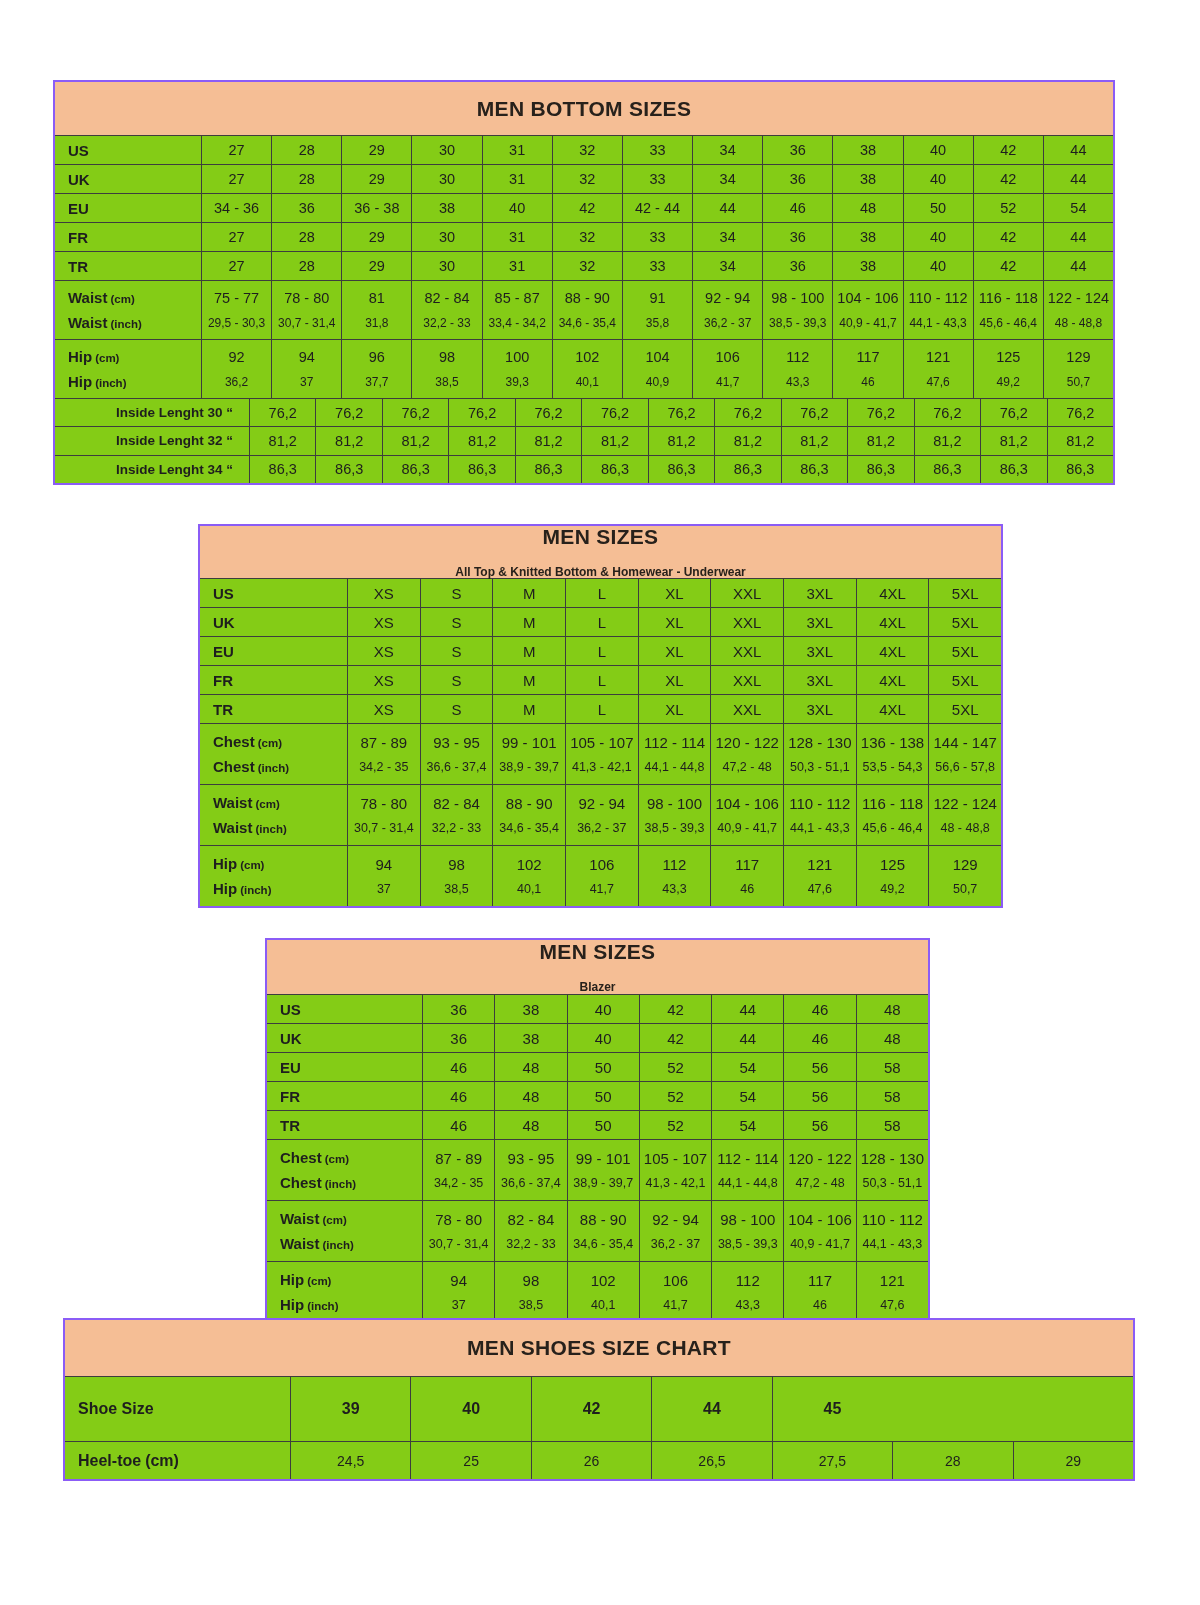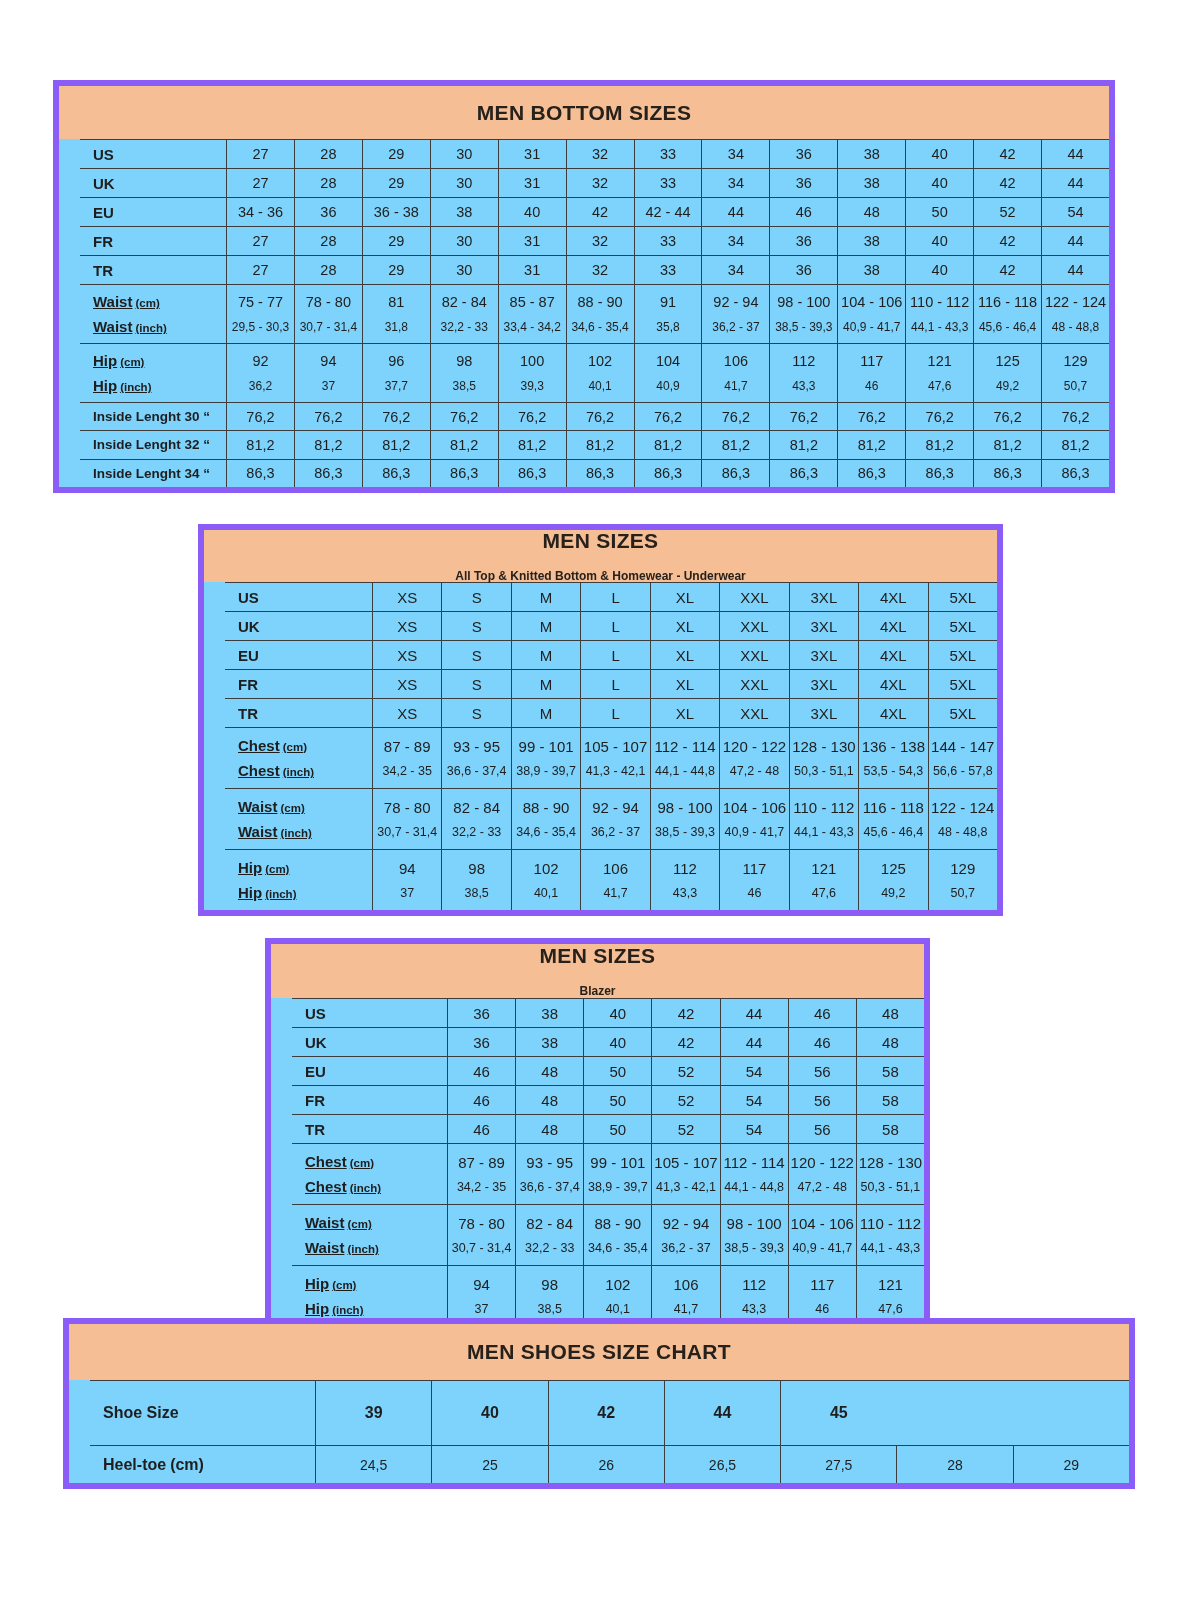--- a/index.html
+++ b/index.html
@@ -1,55 +1,55 @@
 <!DOCTYPE html>
 <html><head>
 <meta charset="utf-8">
 <style>
   html,body{margin:0;padding:0;}
   body{
     width:1200px;height:1605px;position:relative;background:#ffffff;
     font-family:"Liberation Sans",sans-serif;color:#1e1e1e;
   }
   .tbl{
-    position:absolute;border:6px solid #8b5cf6;background:#7dd3fc;
+    position:absolute;border:2px solid #8b5cf6;background:#84cc16;
     box-sizing:border-box;
   }
   .thead{
     background:#f5be95;display:flex;flex-direction:column;align-items:center;
     justify-content:center;box-sizing:border-box;line-height:1.12;
   }
   .ttitle{font-weight:700;font-size:21px;color:#27211b;letter-spacing:.3px;}
   .tsub{font-weight:700;font-size:12px;color:#27211b;margin-top:18px;}
   .tsub:empty{display:none;}
-  .trow{display:grid;border-top:1.5px solid #3d3d3d;box-sizing:border-box;margin-left:21px;}
+  .trow{display:grid;border-top:1.5px solid #3d3d3d;box-sizing:border-box;}
   .cell{
     display:flex;align-items:center;justify-content:center;
     border-left:1.5px solid #3d3d3d;box-sizing:border-box;
     font-size:15px;overflow:hidden;white-space:nowrap;
   }
   .cell.labelcell{
     border-left:none;justify-content:center;align-items:flex-start;
     flex-direction:column;padding-left:13px;
   }
   .lbl{font-weight:700;font-size:15px;}
   .unit{font-weight:700;font-size:11.5px;margin-left:3px;}
   .trow.pair .cell{flex-direction:column;justify-content:space-evenly;}
-  .trow.pair .cell.labelcell{justify-content:space-evenly;text-decoration:underline;}
+  .trow.pair .cell.labelcell{justify-content:space-evenly;}
   .l1{font-size:15px;}
   .l2{font-size:12.5px;}
   .labline{display:flex;align-items:baseline;}
 
   
   .t1{left:53px;top:80px;width:1062px;}
   .t1 .thead{height:53px;}
   .t1 .trow{grid-template-columns:146px repeat(13,1fr);}
   .t1 .trow.single{height:29px;}
   .t1 .trow.pair{height:59px;}
-  .t1 .trow.inside{height:28.3px;}
+  .t1 .trow.inside{height:28.3px;padding-left:48px;}
   .t1 .trow.inside .lbl{font-size:13.5px;}
   .t1 .cell{font-size:14.5px;}
   .t1 .l1{font-size:14.5px;}
   .t1 .l2{font-size:12px;}
 
   
   .t2{left:198px;top:524px;width:805px;}
   .t2 .thead{height:52px;}
   .t2 .trow{grid-template-columns:147px repeat(9,1fr);}
   .t2 .trow.single{height:29px;}

